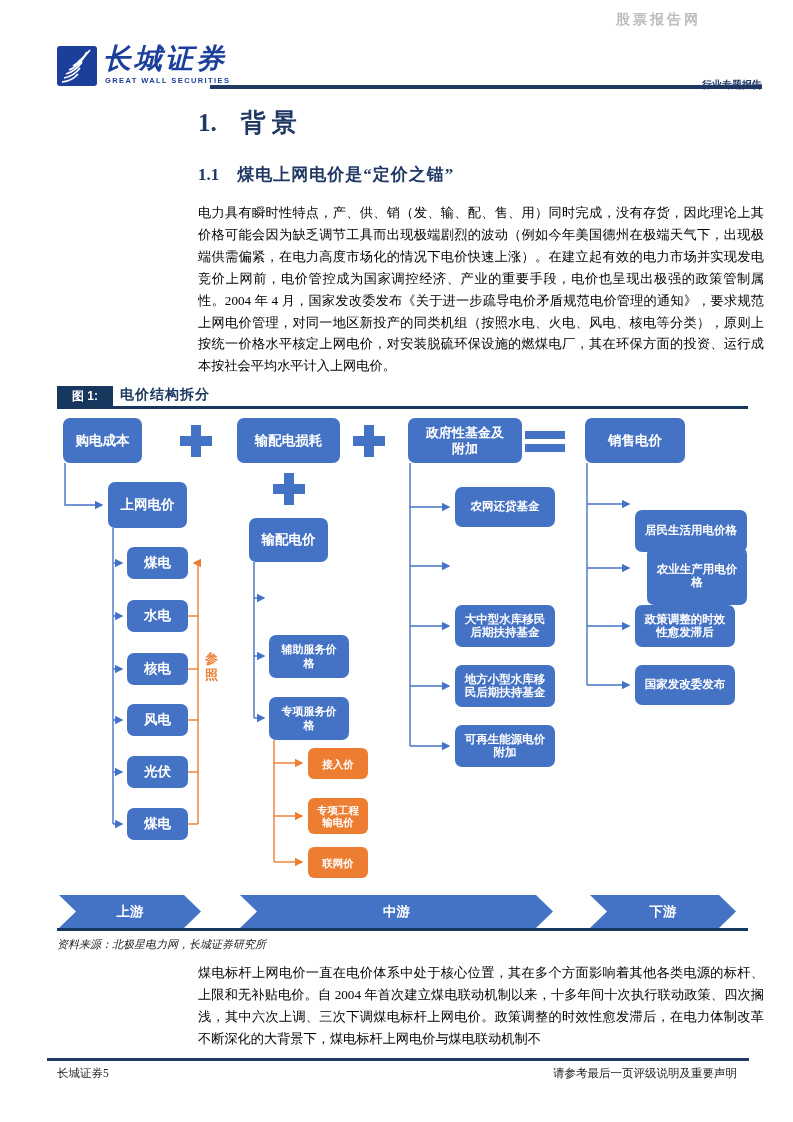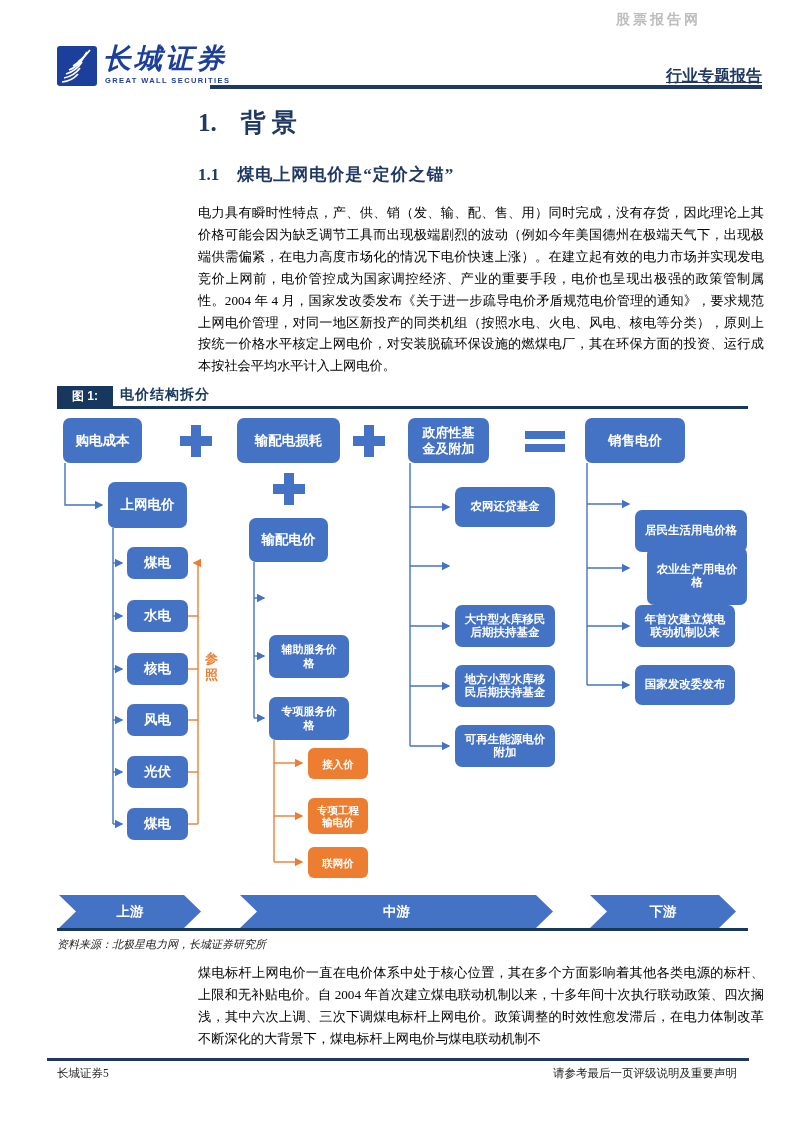--- a/index.html
+++ b/index.html
@@ -8,21 +8,21 @@
 
   
   .watermark{position:absolute;top:11px;right:92px;font-family:"Liberation Sans","DejaVu Sans",sans-serif;
              font-size:14px;color:#bdbdbd;letter-spacing:3px;font-weight:bold;}
   .logo-icon{position:absolute;left:57px;top:46px;width:40px;height:40px;}
   .logo-name{position:absolute;left:103px;top:40px;font-size:28px;font-weight:bold;color:#1d3f9c;
              letter-spacing:3px;font-style:italic;}
   .logo-sub{position:absolute;left:105px;top:76px;font-family:"Liberation Sans","DejaVu Sans",sans-serif;
             font-size:7.5px;color:#1d3f9c;letter-spacing:1.4px;font-weight:bold;}
   .header-rule{position:absolute;left:210px;top:85px;width:552px;height:4px;background:#1f3864;}
-  .report-type{position:absolute;right:31px;top:66px;font-size:16px;font-weight:bold;color:#1f3864;text-decoration:underline;}
+  .report-type{position:absolute;right:31px;top:78px;font-size:10px;font-weight:bold;color:#1f3864;}
 
   
   .h1{position:absolute;left:198px;top:106px;font-size:25px;font-weight:bold;color:#1f3864;}
   .h1 .num{letter-spacing:0;}
   .h1 .txt{margin-left:24px;letter-spacing:6px;}
   .h2{position:absolute;left:198px;top:163px;font-size:17px;font-weight:bold;color:#1f3864;}
   .h2 .txt{margin-left:18px;letter-spacing:1px;}
 
   .para{position:absolute;left:198px;width:566px;font-size:13.2px;line-height:21.9px;
         text-align:justify;color:#000;}
@@ -153,21 +153,21 @@
         <path d="M224 355 H252" marker-end="url(#ao)"></path>
         <path d="M224 408 H252" marker-end="url(#ao)"></path>
         <path d="M224 454 H252" marker-end="url(#ao)"></path>
       </g>
     </svg>
 
     <div class="bbox f13" style="left:13px;top:10px;width:79px;height:45px;">购电成本</div>
     <div class="plus" style="left:130px;top:17px;"></div>
     <div class="bbox f13" style="left:187px;top:10px;width:103px;height:45px;">输配电损耗</div>
     <div class="plus" style="left:303px;top:17px;"></div>
-    <div class="bbox" style="left:358px;top:10px;width:81px;height:45px;font-size:13px;line-height:15.5px;padding:0 12px;box-sizing:border-box;">政府性基金及附加</div>
+    <div class="bbox" style="left:358px;top:10px;width:114px;height:45px;font-size:13px;line-height:15.5px;padding:0 12px;box-sizing:border-box;">政府性基金及附加</div>
     <div class="equals" style="left:475px;top:23px;"></div>
     <div class="bbox f13" style="left:535px;top:10px;width:100px;height:45px;">销售电价</div>
     <div class="plus" style="left:223px;top:65px;"></div>
 
     <div class="bbox f13" style="left:58px;top:74px;width:79px;height:46px;">上网电价</div>
     <div class="bbox f13" style="left:77px;top:139px;width:61px;height:32px;">煤电</div>
     <div class="bbox f13" style="left:77px;top:192px;width:61px;height:32px;">水电</div>
     <div class="bbox f13" style="left:77px;top:245px;width:61px;height:32px;">核电</div>
     <div class="bbox f13" style="left:77px;top:296px;width:61px;height:32px;">风电</div>
     <div class="bbox f13" style="left:77px;top:348px;width:61px;height:32px;text-align:right;">光伏</div>
@@ -181,21 +181,21 @@
     <div class="obox f105" style="left:258px;top:390px;width:60px;height:36px;padding:0 6px;box-sizing:border-box;">专项工程输电价</div>
     <div class="obox f105" style="left:258px;top:439px;width:60px;height:31px;">联网价</div>
 
     <div class="bbox f115" style="left:405px;top:79px;width:100px;height:40px;">农网还贷基金</div>
     <div class="bbox f115" style="left:405px;top:197px;width:100px;height:42px;padding:0 5px;box-sizing:border-box;">大中型水库移民后期扶持基金</div>
     <div class="bbox f115" style="left:405px;top:257px;width:100px;height:42px;padding:0 5px;box-sizing:border-box;">地方小型水库移民后期扶持基金</div>
     <div class="bbox f115" style="left:405px;top:317px;width:100px;height:42px;padding:0 5px;box-sizing:border-box;">可再生能源电价附加</div>
 
     <div class="bbox f115" style="left:585px;top:75px;width:112px;height:42px;padding:0 5px;box-sizing:border-box;margin-top:27px;">居民生活用电价格</div>
     <div class="bbox f115" style="left:597px;top:139px;width:100px;height:58px;padding:0 5px;box-sizing:border-box;">农业生产用电价格</div>
-    <div class="bbox f115" style="left:585px;top:197px;width:100px;height:42px;padding:0 5px;box-sizing:border-box;">年首次建立煤电联动机制以来</div>
+    <div class="bbox f115" style="left:585px;top:197px;width:100px;height:42px;padding:0 5px;box-sizing:border-box;">政策调整的时效性愈发滞后</div>
     <div class="bbox f115" style="left:585px;top:257px;width:100px;height:40px;padding:0 5px;box-sizing:border-box;">国家发改委发布</div>
 
     <div class="chevron" style="left:9px;width:142px;">上游</div>
     <div class="chevron" style="left:190px;width:313px;">中游</div>
     <div class="chevron" style="left:540px;width:146px;">下游</div>
   </div>
 
   <div class="fig-bottom-rule"></div>
   <div class="source">资料来源：北极星电力网，长城证券研究所</div>
 

